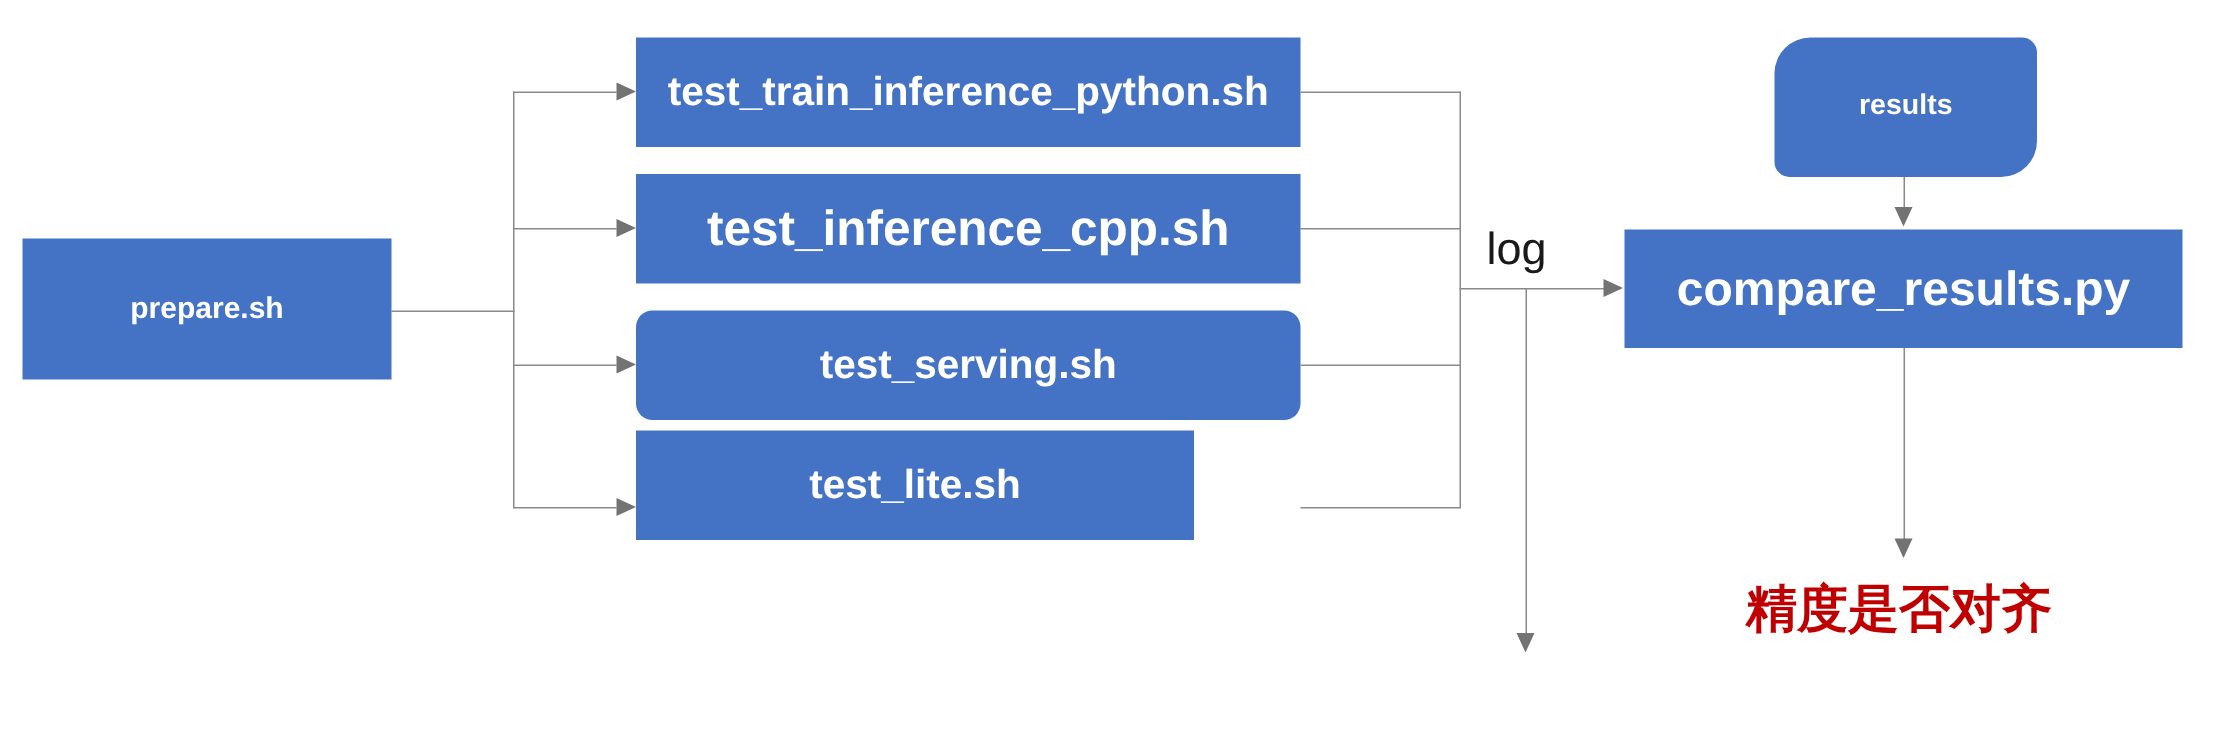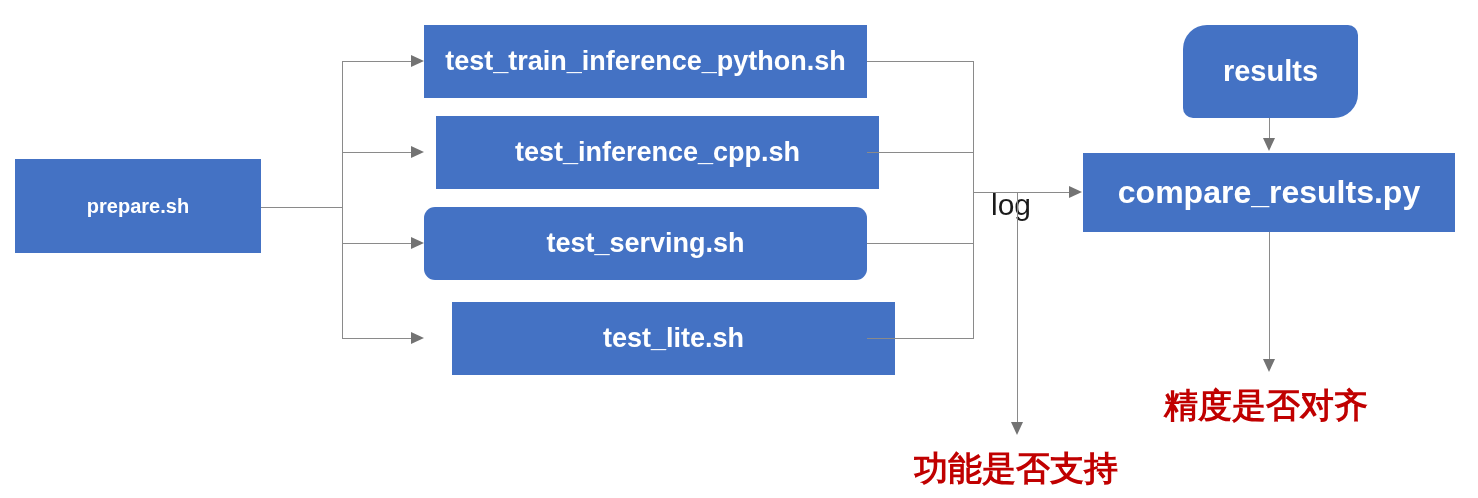--- a/index.html
+++ b/index.html
@@ -81,46 +81,45 @@
   <div class="hline" style="left:342px; top:152px; width:69px;"></div>
   <div class="arrow-right" style="left:411px; top:146px;"></div>
   <div class="hline" style="left:342px; top:243px; width:69px;"></div>
   <div class="arrow-right" style="left:411px; top:237px;"></div>
   <div class="hline" style="left:342px; top:338px; width:69px;"></div>
   <div class="arrow-right" style="left:411px; top:332px;"></div>
 
   <div class="node" style="left:424px; top:25px; width:443px; height:73px; font-size:27px;">
     <span>test_train_inference_python.sh</span>
   </div>
-  <div class="node" style="left:424px; top:116px; width:443px; height:73px; font-size:27px;margin-left:12px;">
+  <div class="node" style="left:424px; top:116px; width:443px; height:73px; font-size:33px;">
     <span>test_inference_cpp.sh</span>
   </div>
   <div class="node" style="left:424px; top:207px; width:443px; height:73px; font-size:27px;border-radius:11px;">
     <span>test_serving.sh</span>
   </div>
-  <div class="node" style="left:424px; top:302px; width:443px; height:73px; font-size:27px;margin-left:28px;">
+  <div class="node" style="left:424px; top:287px; width:372px; height:73px; font-size:27px;">
     <span>test_lite.sh</span>
   </div>
 
   <div class="hline" style="left:867px; top:61px; width:107px;"></div>
   <div class="hline" style="left:867px; top:152px; width:107px;"></div>
   <div class="hline" style="left:867px; top:243px; width:107px;"></div>
   <div class="hline" style="left:867px; top:338px; width:107px;"></div>
   <div class="vline" style="left:973px; top:61px; height:277px;"></div>
 
-  <div class="log-label" style="left:991px; top:150px;margin-top:38px;">log</div>
+  <div class="log-label" style="left:991px; top:150px;">log</div>
 
   <div class="hline" style="left:973px; top:192px; width:97px;"></div>
   <div class="arrow-right" style="left:1069px; top:186px;"></div>
 
   <div class="vline" style="left:1017px; top:192px; height:231px;"></div>
   <div class="arrow-down" style="left:1011px; top:422px;"></div>
-  <div class="annotation" style="left:914px; top:446px;">功能是否支持</div>
 
-  <div class="node" style="left:1183px; top:25px; width:175px; height:93px; font-size:29px; border-radius:24px 10px 24px 10px;">
+  <div class="node" style="left:1183px; top:25px; width:175px; height:93px; font-size:19px; border-radius:24px 10px 24px 10px;">
     <span>results</span>
   </div>
 
   <div class="vline" style="left:1269px; top:118px; height:21px;"></div>
   <div class="arrow-down" style="left:1263px; top:138px;"></div>
 
   <div class="node" style="left:1083px; top:153px; width:372px; height:79px; font-size:32px;">
     <span>compare_results.py</span>
   </div>
 

